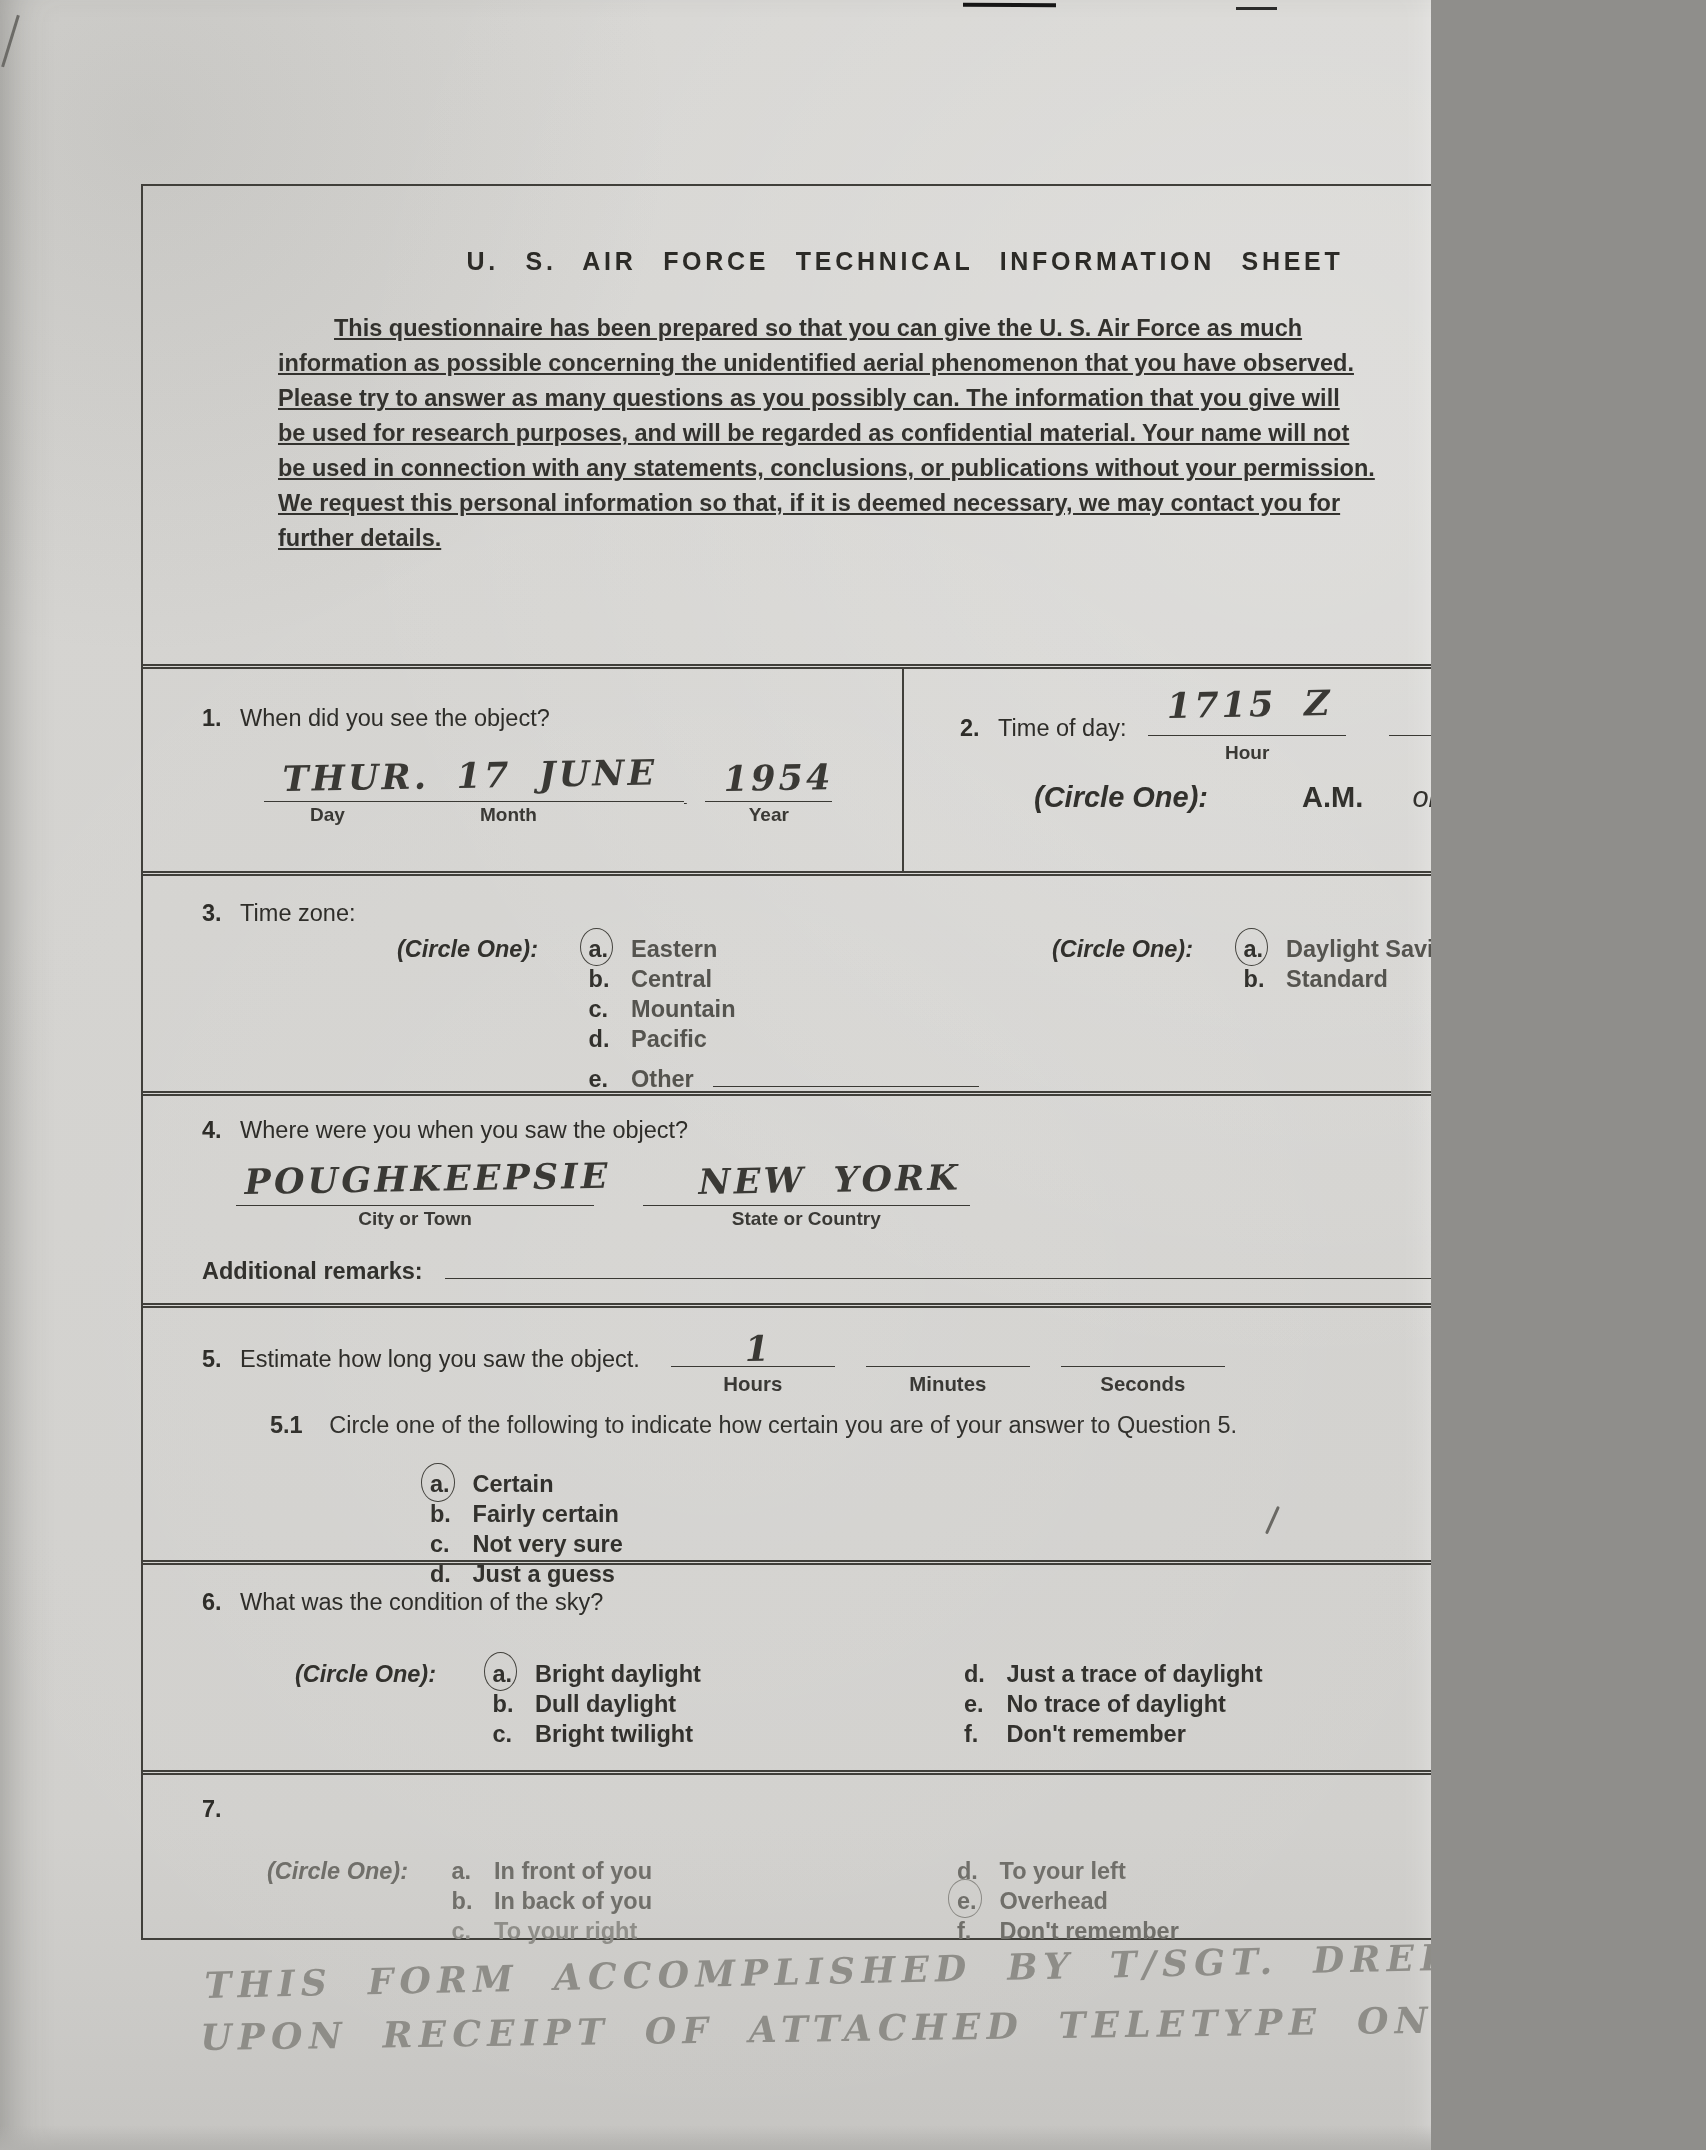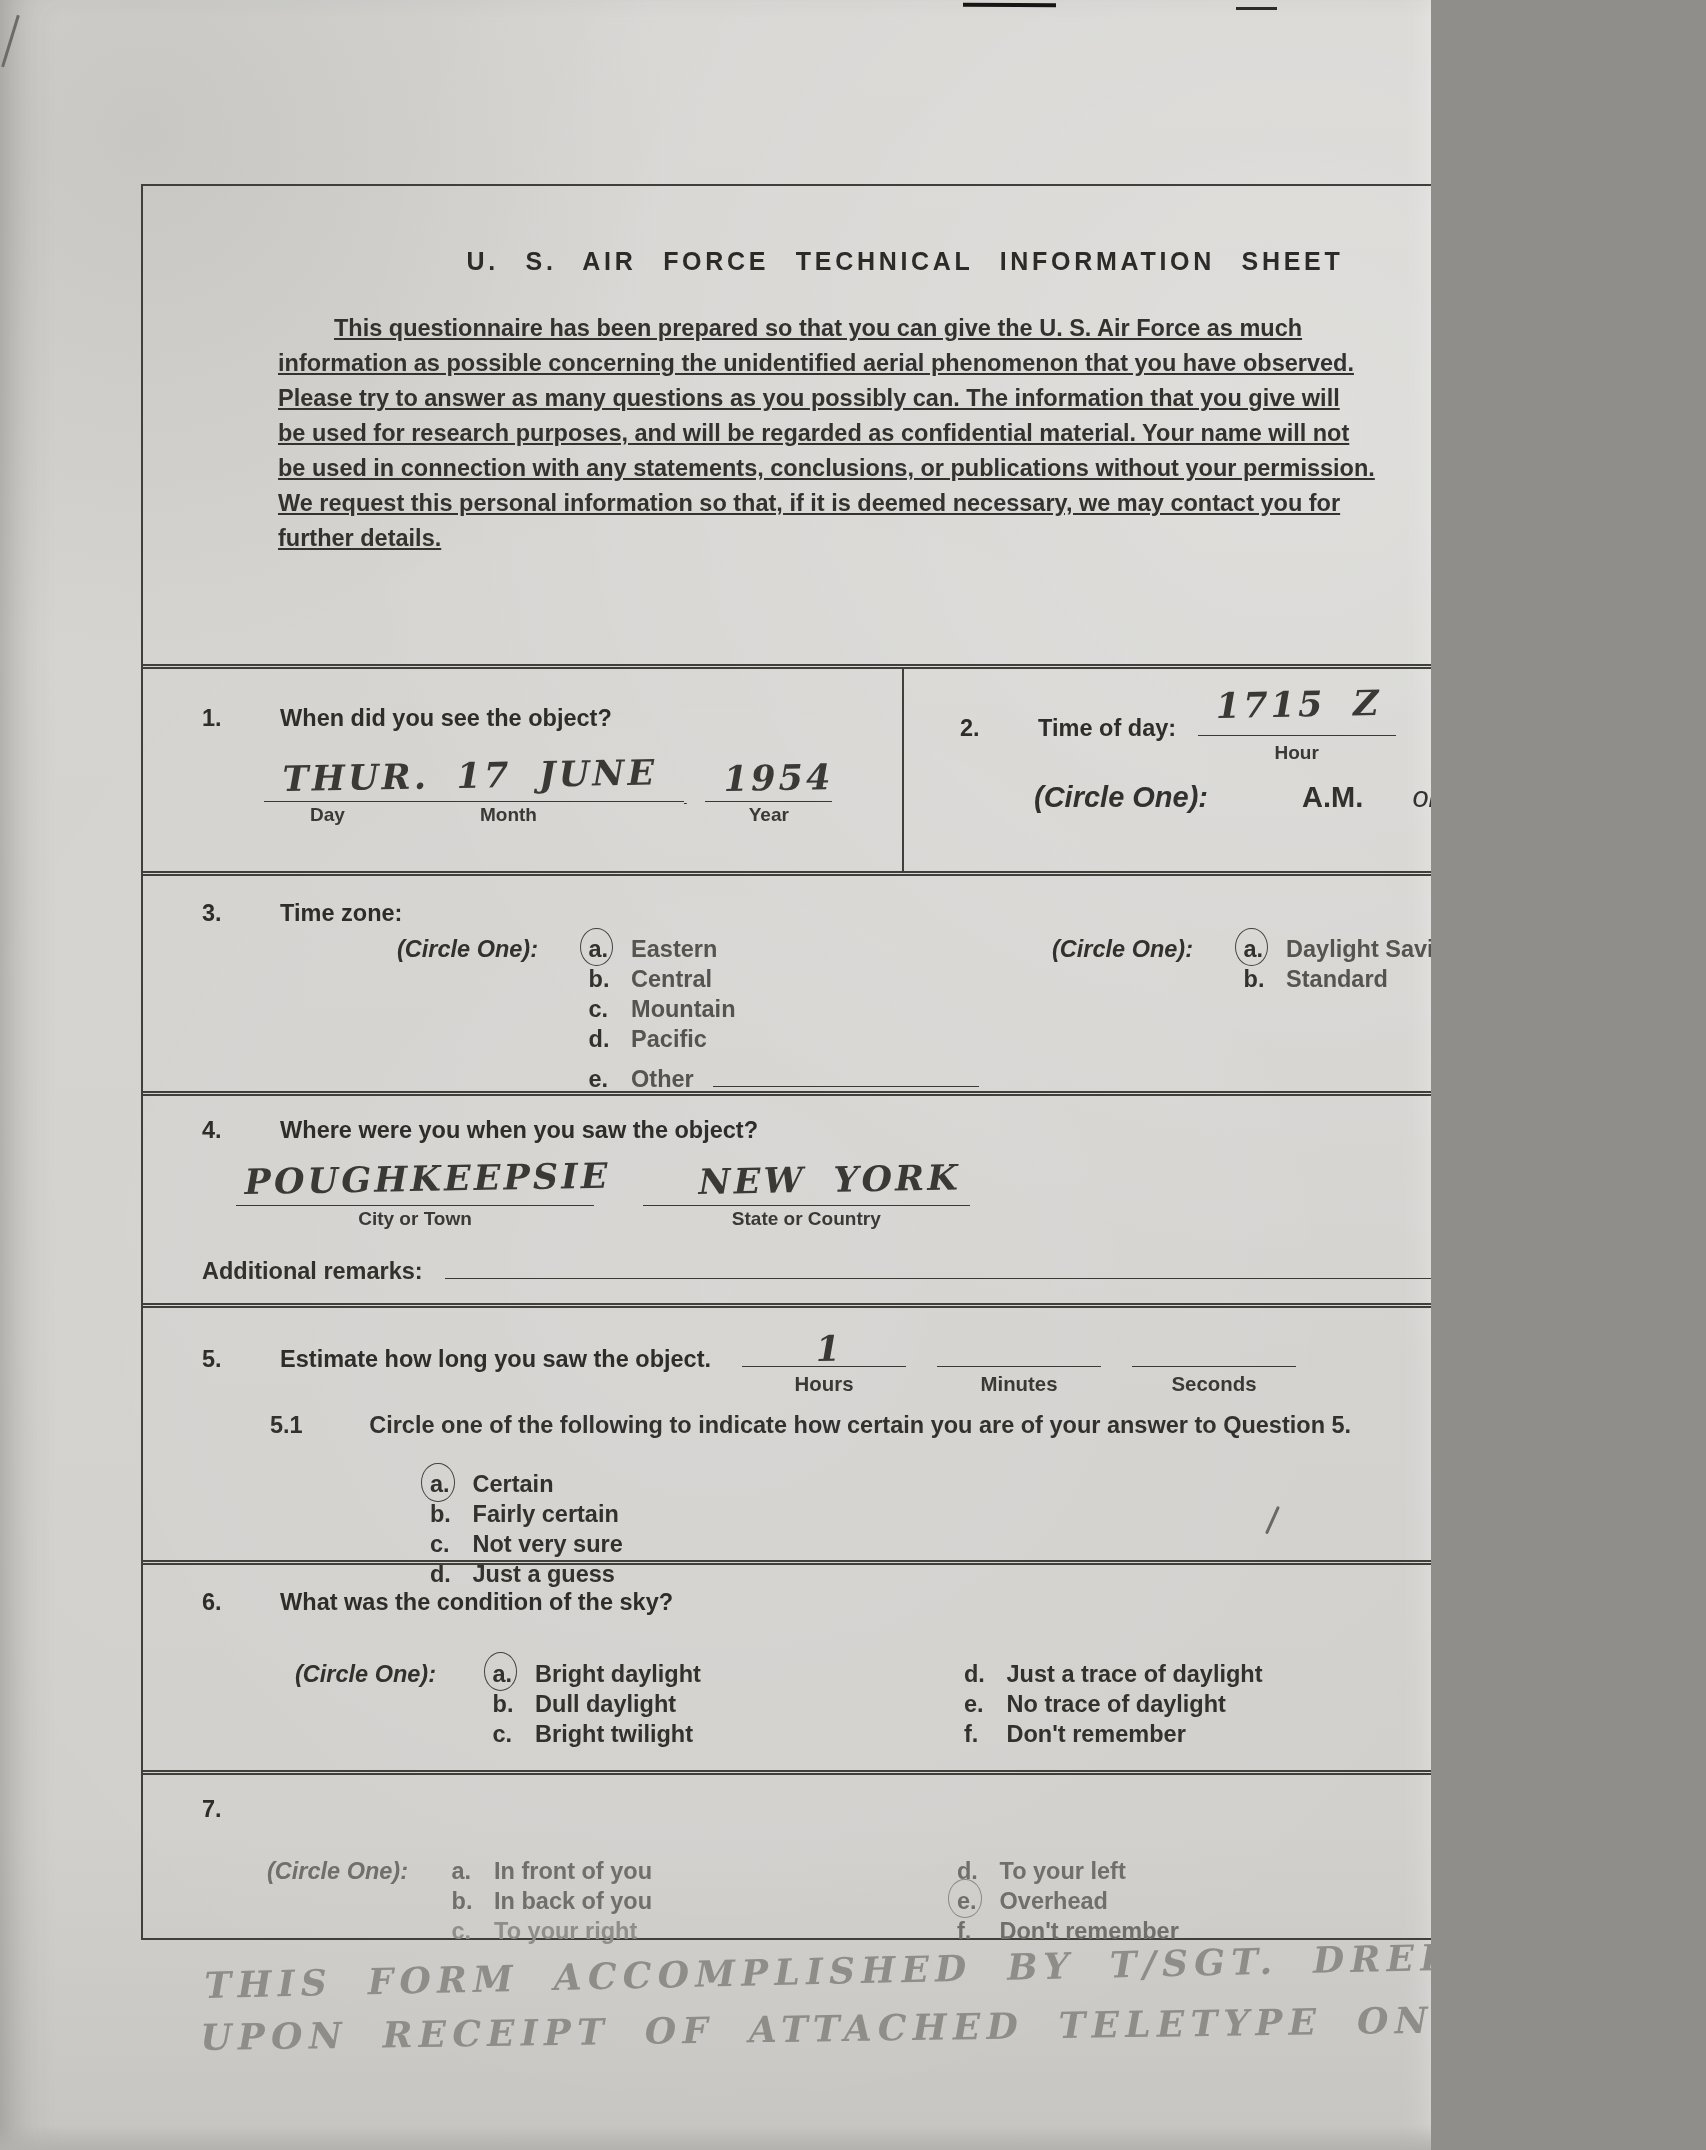--- a/index.html
+++ b/index.html
@@ -36,21 +36,21 @@
   .sec7 { height:227px; padding:18.5px 0 0 59px; }
 
   .title { margin-top:61px; text-align:center; font-size:25px; font-weight:700; letter-spacing:3.7px; word-spacing:16px; color:#2c2b27; }
   .intro {
     margin:35px 111px 0 135px; font-size:23.5px; line-height:35px; font-weight:600;
     white-space:pre-line; text-indent:56px; color:#33322e;text-decoration:underline;
   }
 
   .qline { display:flex; align-items:baseline; font-size:23.5px; font-weight:700; line-height:30px; color:#2e2d29; }
   .qnum { flex:0 0 auto; margin-right:18.5px; }
-  .qlabel { font-weight:700;margin-left:40px; }
+  .qlabel { font-weight:400; }
   .q7 .qlabel { max-width:1309px; }
 
   .circle-one { font-style:italic; font-weight:600; }
 
   .blank { position:relative; display:inline-block; height:32px; border-bottom:1.9px solid #3a3934; vertical-align:baseline; }
   .hand {
     position:absolute; bottom:2.5px; left:18.5px; white-space:nowrap;
     font-family:"DejaVu Serif", serif; font-style:italic; font-weight:600;
     font-size:35px; letter-spacing:3.1px; word-spacing:12.3px; color:#3a3935;
     transform:rotate(-1deg); transform-origin:left bottom;

